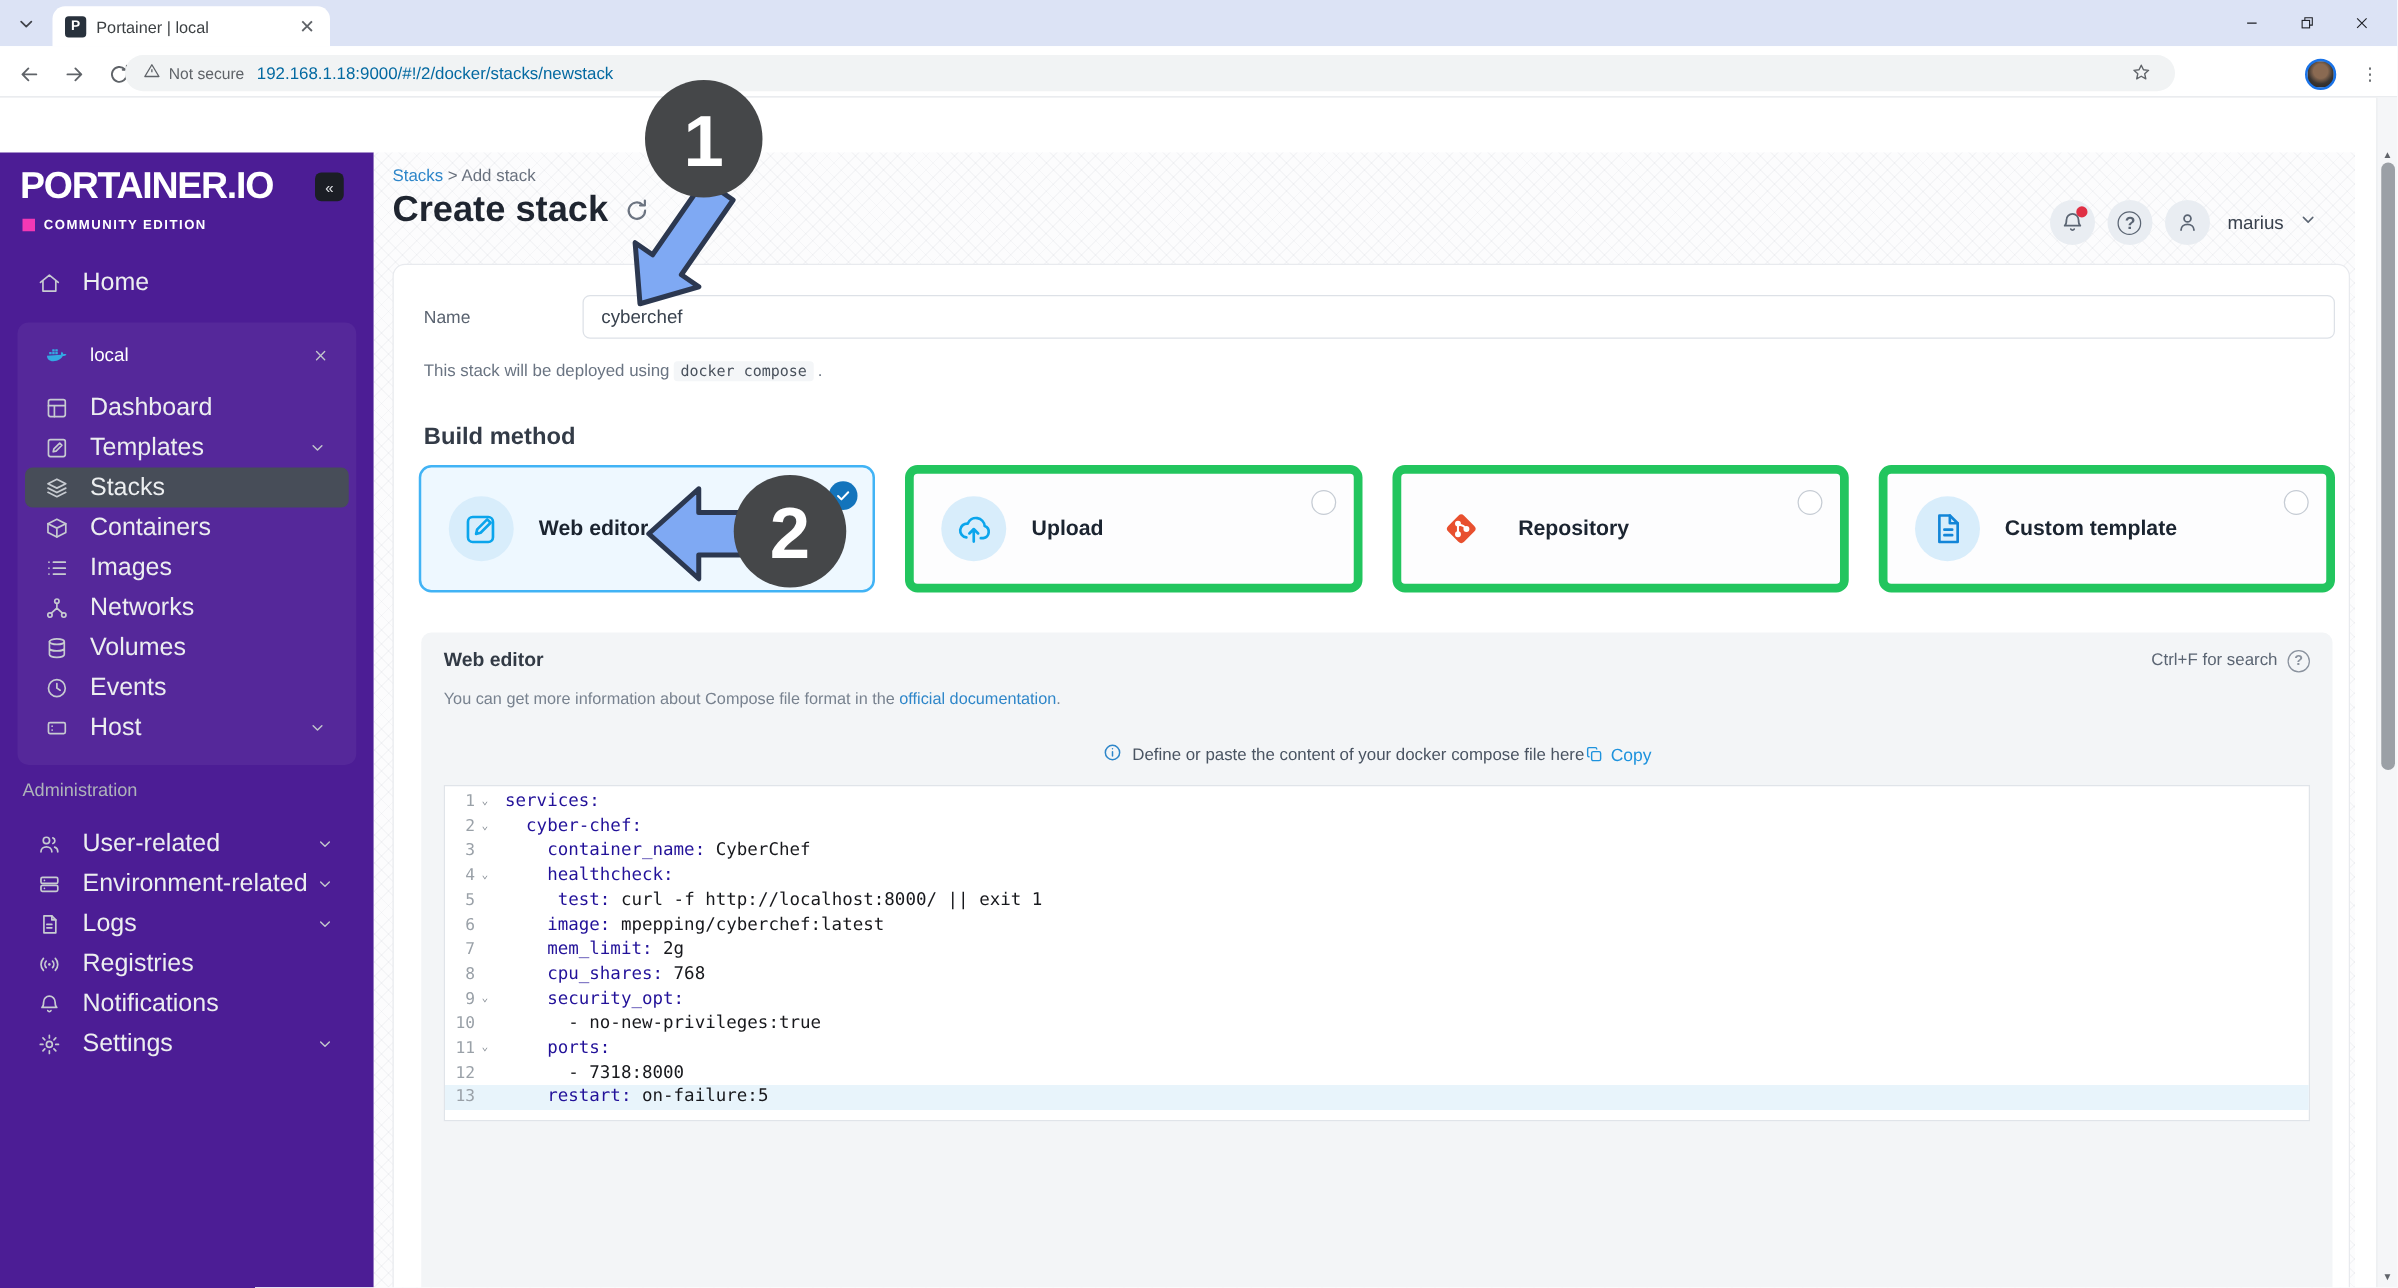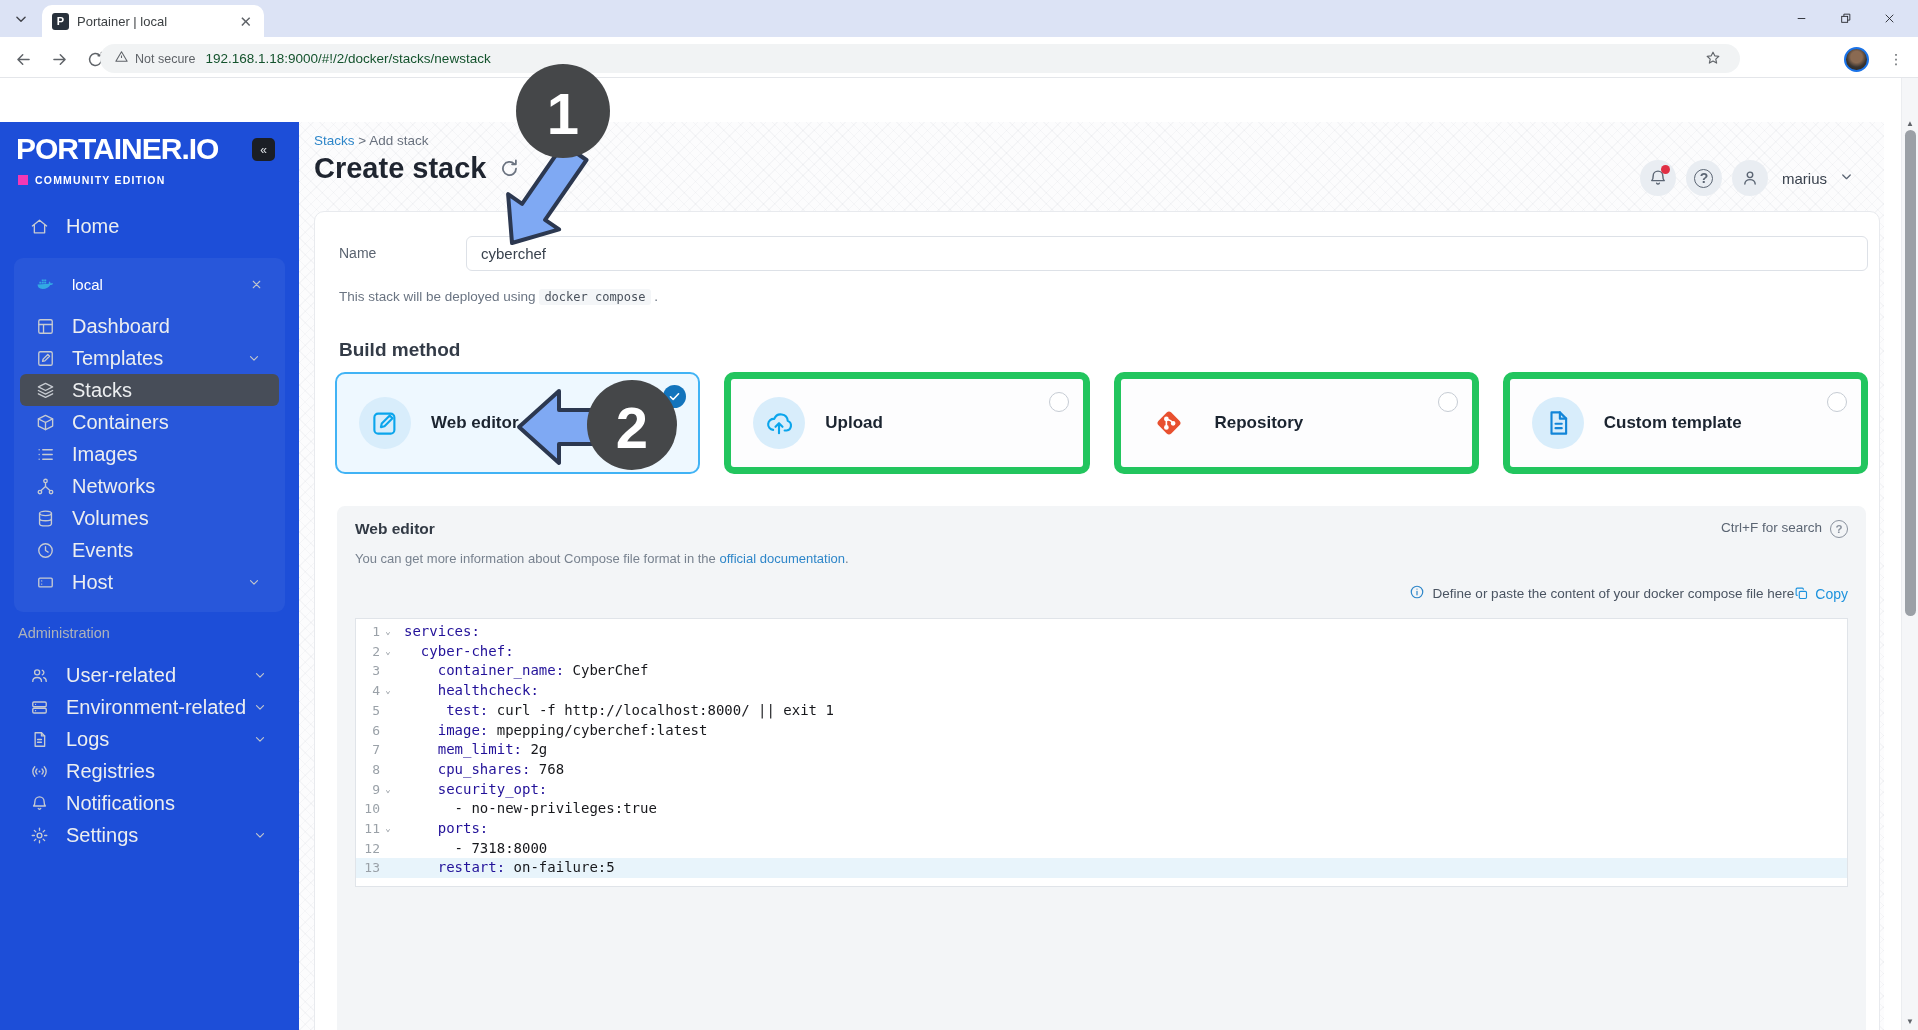--- a/index.html
+++ b/index.html
@@ -15,29 +15,29 @@
   .tab-close{color:#5f6368;font-size:15px;line-height:1;padding:2px;}
   .wincontrols{position:absolute;right:0;top:0;height:37px;display:flex;align-items:center;gap:14px;padding-right:14px;color:#1d1f24;}
   .wc{width:30px;height:28px;display:flex;align-items:center;justify-content:center;}
   .wc svg{width:13px;height:13px;stroke:#1d1f24;stroke-width:1.6;fill:none;}
   .toolbar{position:absolute;top:37px;left:0;right:0;height:41px;background:#fff;border-bottom:1px solid #e4e6ea;}
   .navbtn{position:absolute;top:46px;width:26px;height:26px;color:#5f6368;font-size:17px;display:flex;align-items:center;justify-content:center;}
   .navbtn svg{width:19px;height:19px;stroke:#5f6368;stroke-width:1.9;fill:none;stroke-linecap:round;stroke-linejoin:round;}
   .urlbar{position:absolute;left:100px;top:44px;width:1640px;height:29px;background:#f1f3f4;border-radius:15px;display:flex;align-items:center;padding:0 14px;}
   .warn-icon svg{width:15px;height:15px;stroke:#5f6368;stroke-width:1.7;fill:none;stroke-linejoin:round;}
   .notsecure{font-size:12.5px;color:#5f6368;margin:0 10px 0 6px;}
-  .url{font-size:13.5px;color:#14532d;}
+  .url{font-size:13.5px;color:#0369a1;}
   .star{position:absolute;right:16px;top:4px;}
   .star svg{width:18px;height:18px;stroke:#5f6368;stroke-width:1.5;fill:none;stroke-linejoin:round;}
   .chrome-avatar{position:absolute;left:1844px;top:47px;width:25px;height:25px;border-radius:50%;border:2px solid #1a73e8;background:radial-gradient(circle at 50% 38%,#8a6a52 0 34%,#3a3531 60%,#23201e 100%);}
   .kebab{position:absolute;left:1888px;top:47px;width:16px;height:24px;color:#5f6368;font-size:14px;display:flex;align-items:center;justify-content:center;letter-spacing:0;}
 
   
   .app{position:absolute;left:0;top:122px;width:1901px;bottom:0;}
-  .sidebar{position:absolute;left:0;top:0;width:299px;height:100%;background:#1d4ed8;color:#e8eaec;padding-left:39px;}
+  .sidebar{position:absolute;left:0;top:0;width:299px;height:100%;background:#4c1d95;color:#e8eaec;padding-left:39px;}
   .logo{position:absolute;left:16px;top:10px;font-size:30px;font-weight:800;letter-spacing:-1px;color:#fff;}
   .edition{position:absolute;left:18px;top:52px;display:flex;align-items:center;gap:7px;font-size:10.5px;font-weight:bold;letter-spacing:1.2px;color:#fff;}
   .edition .sq{width:10px;height:10px;background:#f338b5;}
   .collapse-btn{position:absolute;left:252px;top:16px;width:23px;height:23px;background:#1b1e25;border-radius:5px;color:#dfe2e6;font-size:12px;display:flex;align-items:center;justify-content:center;}
   .nav-item{position:relative;display:flex;align-items:center;height:32px;padding-left:30px;gap:17px;font-size:20px;color:#eceef0;cursor:pointer;}
   .nav-item.selected{background:#474d58;border-radius:6px;}
   .nav-icon{width:19px;height:19px;color:#c7cbd1;flex:0 0 auto;display:flex;}
   .nav-icon svg{width:19px;height:19px;stroke-width:1.7;}
   .nav-chevron{position:absolute;right:32px;color:#c2c6cc;display:flex;}
   .nav-chevron svg{width:14px;height:14px;stroke-width:2;}
@@ -88,21 +88,21 @@
   .bm-check{position:absolute;top:11px;right:12px;width:23px;height:23px;border-radius:50%;background:#1374bc;display:flex;align-items:center;justify-content:center;}
   .bm-check svg{width:13px;height:13px;stroke:#fff;stroke-width:3;fill:none;stroke-linecap:round;stroke-linejoin:round;}
 
   .we-panel{position:absolute;left:22px;right:13px;top:294px;height:780px;background:#f3f5f7;border-radius:8px;padding:14px 18px 0;}
   .we-head{display:flex;justify-content:space-between;align-items:center;}
   .we-title{font-size:15.5px;font-weight:600;color:#323a45;}
   .we-hint{display:flex;gap:8px;font-size:13.5px;color:#5b6573;}
   .hint-q{width:18px;height:18px;border:1.6px solid #8a929e;border-radius:50%;color:#8a929e;font-size:11.5px;font-weight:bold;display:flex;align-items:center;justify-content:center;}
   .we-desc{margin-top:13px;font-size:13px;color:#78828f;}
   .we-desc a{color:#2e86c9;text-decoration:none;}
-  .we-define{margin-top:18px;display:flex;justify-content:flex-end;align-items:center;}
+  .we-define{margin-top:28px;display:flex;justify-content:center;align-items:center;}
   .define-left{display:flex;align-items:center;gap:8px;font-size:13.5px;color:#4a5462;}
   .info-i svg{width:16px;height:16px;stroke:#2e86c9;stroke-width:1.8;fill:none;stroke-linecap:round;}
   .copy-btn{display:flex;align-items:center;gap:6px;font-size:14px;color:#1d92dd;cursor:pointer;}
   .copy-btn svg{width:15px;height:15px;stroke:#1d92dd;stroke-width:1.8;fill:none;stroke-linejoin:round;}
 
   .editor{margin-top:15px;background:#fff;border:1px solid #e0e4e9;font-family:"DejaVu Sans Mono",monospace;padding:3px 0 8px;}
   .cm-line{display:flex;line-height:19.7px;font-size:14px;}
   .cm-line.active{background:#e8f4fb;}
   .cm-gutter{flex:0 0 48px;display:flex;align-items:center;}
   .cm-num{width:24px;text-align:right;color:#9aa1a8;font-size:13px;}

